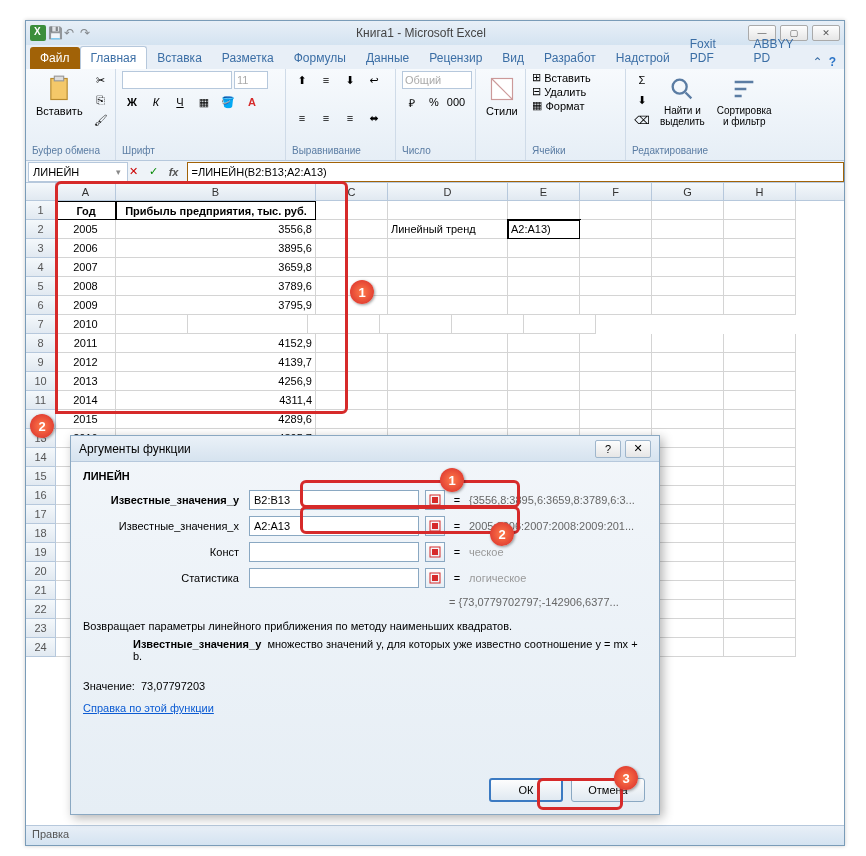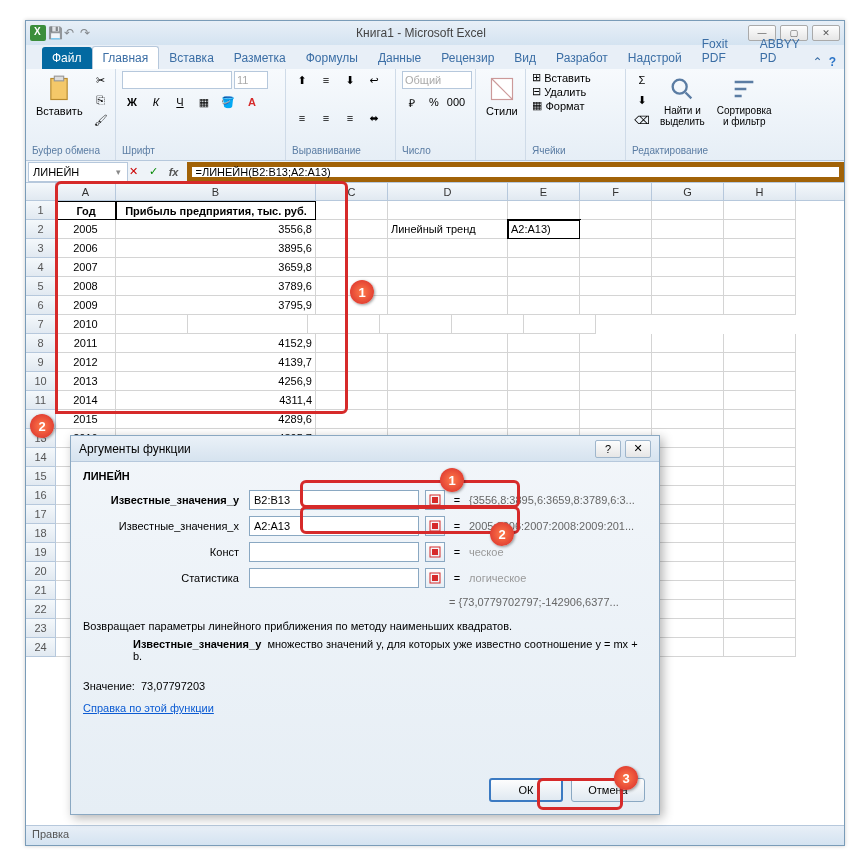--- a/index.html
+++ b/index.html
@@ -12,21 +12,21 @@
 .qat .xl-icon { width: 16px; height: 16px; background: #3b8e3b; border-radius: 2px; position: relative; }
 .qat .xl-icon::after { content: "X"; color: #fff; font-size: 10px; font-weight: bold; position: absolute; top: 1px; left: 4px; }
 .qat .ico { width: 14px; height: 14px; opacity: .6; }
 .title-text { flex: 1; text-align: center; font-size: 12px; }
 .win-btns { display: flex; gap: 4px; }
 .win-btn { width: 28px; height: 16px; border: 1px solid #aaa; background: linear-gradient(#fdfdfd,#e6e6e6); border-radius: 2px; display: flex; align-items: center; justify-content: center; font-size: 9px; color: #555; }
 
 
 .ribbon-tabs { height: 24px; background: #e8eff7; display: flex; align-items: flex-end; padding-left: 4px; font-size: 12px; }
 .ribbon-tab { padding: 4px 10px; color: #3b6ea5; cursor: default; }
-.ribbon-tab.file { background: #0369a1; color: #fff; border-radius: 3px 3px 0 0; margin-left: 12px; }
+.ribbon-tab.file { background: #a16207; color: #fff; border-radius: 3px 3px 0 0; }
 .ribbon-tab.active { background: #fff; border: 1px solid #b6c8dc; border-bottom: none; border-radius: 3px 3px 0 0; }
 .rib-help { margin-left: auto; display: flex; gap: 6px; padding-right: 8px; color: #3b6ea5; }
 
 
 .ribbon-body { height: 92px; background: linear-gradient(#f7fafd,#e6eef6); border-bottom: 1px solid #b6c8dc; display: flex; font-size: 11px; }
 .ribbon-group { border-right: 1px solid #cfdbe8; padding: 2px 6px; display: flex; flex-direction: column; }
 .ribbon-group-content { flex: 1; display: flex; align-items: flex-start; gap: 4px; }
 .ribbon-group-label { text-align: left; color: #5a7ca3; font-size: 10px; padding: 2px 0; }
 .big-btn { display: flex; flex-direction: column; align-items: center; gap: 2px; padding: 4px; }
 .big-btn .icon { width: 28px; height: 28px; }
@@ -36,21 +36,21 @@
 .font-combo { display: flex; gap: 2px; }
 .combo { border: 1px solid #b6c8dc; background: #fff; height: 18px; font-size: 11px; padding: 0 2px; display: flex; align-items: center; }
 .disabled { color: #aaa; }
 
 
 .formula-row { height: 22px; border-bottom: 1px solid #b6c8dc; display: flex; align-items: center; background: #eef3f8; }
 .name-box { width: 100px; height: 20px; border: 1px solid #b6c8dc; background: #fff; font-size: 11px; padding: 0 4px; display: flex; align-items: center; margin-left: 2px; }
 .fb-btns { display: flex; gap: 2px; margin: 0 4px; }
 .fb-btn { width: 18px; height: 18px; display: flex; align-items: center; justify-content: center; font-size: 11px; color: #555; }
 .fx { font-style: italic; font-weight: bold; }
-.formula-input { flex: 1; height: 20px; border: 5px solid #a16207; background: #fff; font-size: 11px; padding: 0 4px; display: flex; align-items: center; }
+.formula-input { flex: 1; height: 20px; border: 1px solid #a16207; background: #fff; font-size: 11px; padding: 0 4px; display: flex; align-items: center; }
 
 
 .grid { position: relative; overflow: hidden; height: 640px; }
 .col-headers { display: flex; height: 18px; background: linear-gradient(#f4f8fb,#e1e9f1); border-bottom: 1px solid #b6c8dc; font-size: 11px; }
 .corner { width: 30px; border-right: 1px solid #b6c8dc; }
 .ch { border-right: 1px solid #b6c8dc; text-align: center; line-height: 18px; color: #333; }
 .ch.A { width: 60px; } .ch.B { width: 200px; } .ch.C { width: 72px; }
 .ch.D { width: 120px; } .ch.E { width: 72px; } .ch.F { width: 72px; }
 .ch.G { width: 72px; } .ch.H { width: 72px; }
 .rows { }

